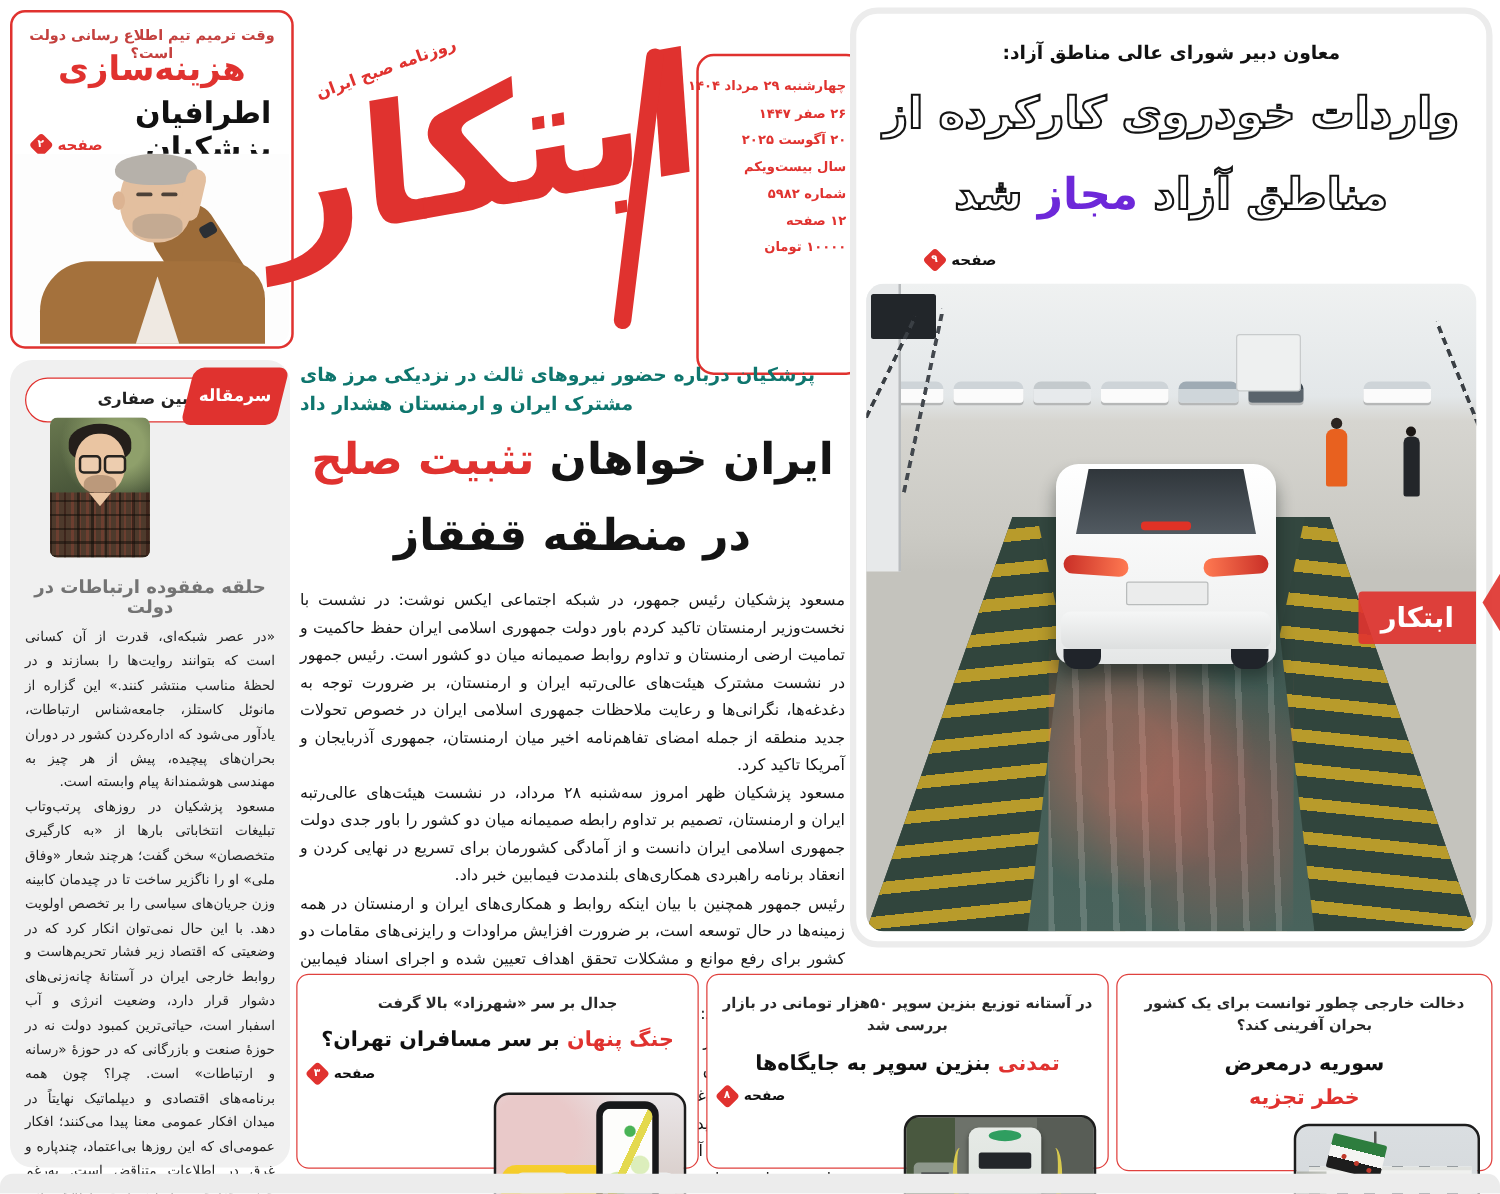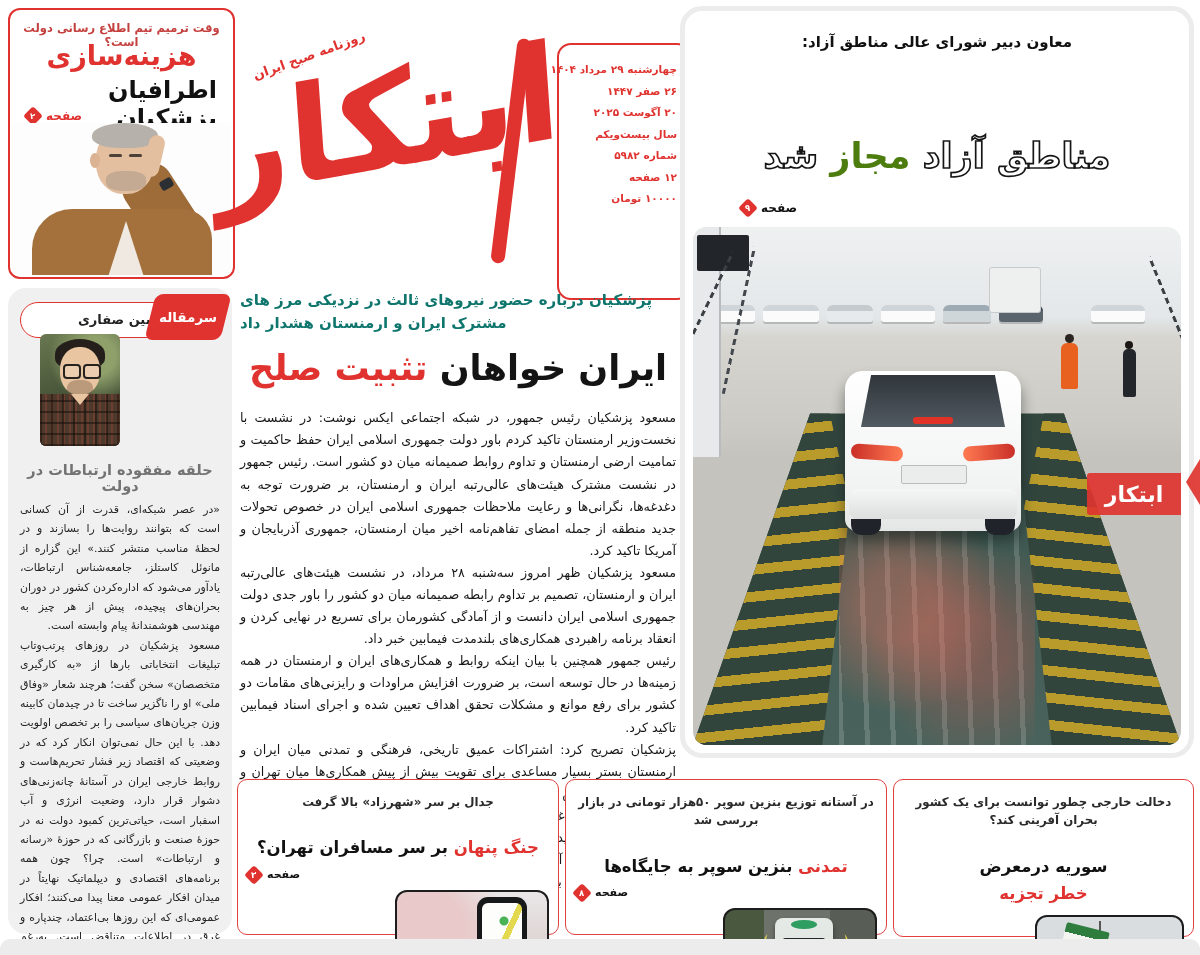--- a/index.html
+++ b/index.html
@@ -49,21 +49,21 @@
   .datebox{position:absolute;left:286px;top:39px;width:134px;height:257px;border:2px solid #e0322f;
            border-radius:14px;background:#fff;box-sizing:border-box;padding:14px 12px 12px 6px;margin-left:35px;}
   .datebox div{color:#e0322f;font-size:10.5px;font-weight:bold;line-height:2.05;text-align:right;white-space:nowrap;}
 
   
   .lead-card{left:680px;top:6px;width:514px;height:752px;border:5px solid #ececec;border-radius:22px;
              background:#fff;box-sizing:border-box;}
   .lead-kicker{position:absolute;left:0;right:0;top:22px;text-align:center;font-size:15px;font-weight:bold;color:#111;}
   .lead-hl{position:absolute;left:0;right:0;top:48px;text-align:center;font-weight:bold;font-size:35px;
            line-height:1.85;color:#fff;-webkit-text-stroke:1.7px #151515;white-space:nowrap;}
-  .lead-hl .red{color:#4d7c0f;-webkit-text-stroke-width:0;}
+  .lead-hl .red{color:#6d28d9;-webkit-text-stroke-width:0;}
   .lead-pageref{position:absolute;left:56px;top:190px;font-size:12px;color:#111;}
 
   .scene{position:absolute;left:8px;right:8px;top:216px;bottom:8px;border-radius:14px;overflow:hidden;
          background:linear-gradient(180deg,#eff1f1 0,#e3e7e9 90px,#d6d5d0 110px,#cbcac4 200px,#c4c3bd 230px);}
   .scene div{position:absolute;}
   .sc-ship-hull{left:0;top:0;width:26px;height:230px;background:#e7e9ea;border-right:2px solid #b9bcbe;}
   .sc-ship-box{left:4px;top:8px;width:52px;height:36px;background:#22262a;border-radius:2px;}
   .sc-chain1{left:38px;top:26px;width:3px;height:170px;background:repeating-linear-gradient(0deg,#3a3f44 0 6px,rgba(0,0,0,0) 6px 10px);transform:rotate(26deg);transform-origin:top;}
   .sc-chain2{left:60px;top:20px;width:3px;height:150px;background:repeating-linear-gradient(0deg,#43484e 0 6px,rgba(0,0,0,0) 6px 10px);transform:rotate(12deg);transform-origin:top;}
   .sc-chain3{right:30px;top:30px;width:3px;height:160px;background:repeating-linear-gradient(0deg,#3a3f44 0 6px,rgba(0,0,0,0) 6px 10px);transform:rotate(-22deg);transform-origin:top;}
@@ -146,21 +146,21 @@
   .ed-body p{margin:0;}
 
   
   .teaser{top:779px;height:156px;border:1.6px solid #e0413e;border-radius:10px;background:#fff;
           box-sizing:border-box;display:flex;padding:9px;gap:8px;flex-direction:column;}
   .tz-taxi{left:237px;width:322px;}
   .tz-fuel{left:565px;width:322px;}
   .tz-syria{left:893px;width:301px;height:158px;}
   .tz-text{flex:1;display:flex;flex-direction:column;align-items:center;padding-top:4px;}
   .tz-kicker{font-size:11.8px;font-weight:bold;color:#2a2a2a;text-align:center;line-height:1.55;}
-  .tz-hl{margin-top:23px;font-size:16.5px;font-weight:bold;text-align:center;line-height:1.65;color:#111;}
+  .tz-hl{margin-top:7px;font-size:16.5px;font-weight:bold;text-align:center;line-height:1.65;color:#111;}
   .tz-hl .red{color:#e0322f;}
   .tz-page{margin-top:6px;align-self:flex-end;font-size:11px;color:#111;}
   .tz-img{width:150px;height:134px;flex:none;border:2px solid #1d1d1d;border-radius:12px;overflow:hidden;
           position:relative;}
   .tz-img div{position:absolute;}
   .img-taxi{background:radial-gradient(circle at 20% 25%,#e9c9c9 0 22%,rgba(0,0,0,0) 50%),linear-gradient(180deg,#eae6e8,#d8cdc9 55%,#cfc4bd);}
   .t-car2{left:92px;top:62px;width:52px;height:36px;background:#edeff0;border-radius:10px 8px 3px 3px;box-shadow:0 2px 0 rgba(80,80,80,.3);}
   .t-taxi{left:4px;top:56px;width:90px;height:46px;background:linear-gradient(#f6cf2e,#eab811);border-radius:12px 16px 4px 4px;box-shadow:0 3px 2px rgba(90,70,10,.35);}
   .t-taxiwin{left:16px;top:62px;width:42px;height:17px;background:#e7e7e3;border-radius:5px;}
   .t-wheel1{left:14px;top:98px;width:16px;height:16px;background:#26292e;border-radius:50%;}
@@ -239,21 +239,21 @@
       <div>سال بیست‌ویکم</div>
       <div>شماره ۵۹۸۲</div>
       <div>۱۲ صفحه</div>
       <div>۱۰۰۰۰ تومان</div>
     </div>
   </header>
 
   <section class="abs lead-card">
     <div class="lead-kicker">معاون دبیر شورای عالی مناطق آزاد:</div>
     <div class="lead-hl">
-      <br>
+      <span>واردات خودروی کارکرده از</span><br>
       <span>مناطق آزاد </span><span class="red">مجاز</span><span> شد</span>
     </div>
     <div class="pageref lead-pageref">
       <span>صفحه</span>
       <span class="diamond">
           <i>۹</i>
         </span>
     </div>
     <div class="scene">
       <div class="bgcars">
@@ -292,20 +292,21 @@
       </div>
       <div class="wm">ابتکار</div>
     </div>
   </section>
   <div class="abs wm-tail"></div>
 
   <section class="abs main-story">
     <div class="ms-kicker">پزشکیان درباره حضور نیروهای ثالث در نزدیکی مرز های مشترک ایران و ارمنستان هشدار داد</div>
     <div class="ms-hl">
       <span>ایران خواهان </span><span class="red">تثبیت صلح</span><br>
+      <span>در منطقه قفقاز</span>
     </div>
     <div class="ms-body">
       <p>مسعود پزشکیان رئیس جمهور، در شبکه اجتماعی ایکس نوشت: در نشست با نخست‌وزیر ارمنستان تاکید کردم باور دولت جمهوری اسلامی ایران حفظ حاکمیت و تمامیت ارضی ارمنستان و تداوم روابط صمیمانه میان دو کشور است. رئیس جمهور در نشست مشترک هیئت‌های عالی‌رتبه ایران و ارمنستان، بر ضرورت توجه به دغدغه‌ها، نگرانی‌ها و رعایت ملاحظات جمهوری اسلامی ایران در خصوص تحولات جدید منطقه از جمله امضای تفاهم‌نامه اخیر میان ارمنستان، جمهوری آذربایجان و آمریکا تاکید کرد.</p>
       <p>مسعود پزشکیان ظهر امروز سه‌شنبه ۲۸ مرداد، در نشست هیئت‌های عالی‌رتبه ایران و ارمنستان، تصمیم بر تداوم رابطه صمیمانه میان دو کشور را باور جدی دولت جمهوری اسلامی ایران دانست و از آمادگی کشورمان برای تسریع در نهایی کردن و انعقاد برنامه راهبردی همکاری‌های بلندمدت فیمابین خبر داد.</p>
       <p>رئیس جمهور همچنین با بیان اینکه روابط و همکاری‌های ایران و ارمنستان در همه زمینه‌ها در حال توسعه است، بر ضرورت افزایش مراودات و رایزنی‌های مقامات دو کشور برای رفع موانع و مشکلات تحقق اهداف تعیین شده و اجرای اسناد فیمابین تاکید کرد.</p>
       <p>پزشکیان تصریح کرد: اشتراکات عمیق تاریخی، فرهنگی و تمدنی میان ایران و ارمنستان بستر بسیار مساعدی برای تقویت بیش از پیش همکاری‌ها میان تهران و ایروان، بر پایه تلاش برای تامین منافع متقابل است. رئیس جمهور همچنین بر ضرورت توجه به دغدغه‌ها، نگرانی‌ها و رعایت ملاحظات جمهوری اسلامی ایران در خصوص تحولات جدید منطقه از جمله امضای تفاهم‌نامه اخیر میان ارمنستان، جمهوری آذربایجان و آمریکا تاکید کرد و گفت: ایران همواره خواهان تثبیت ثبات و صلح در منطقه قفقاز بوده و خواهد بود.</p>
     </div>
 
   </section>
 

